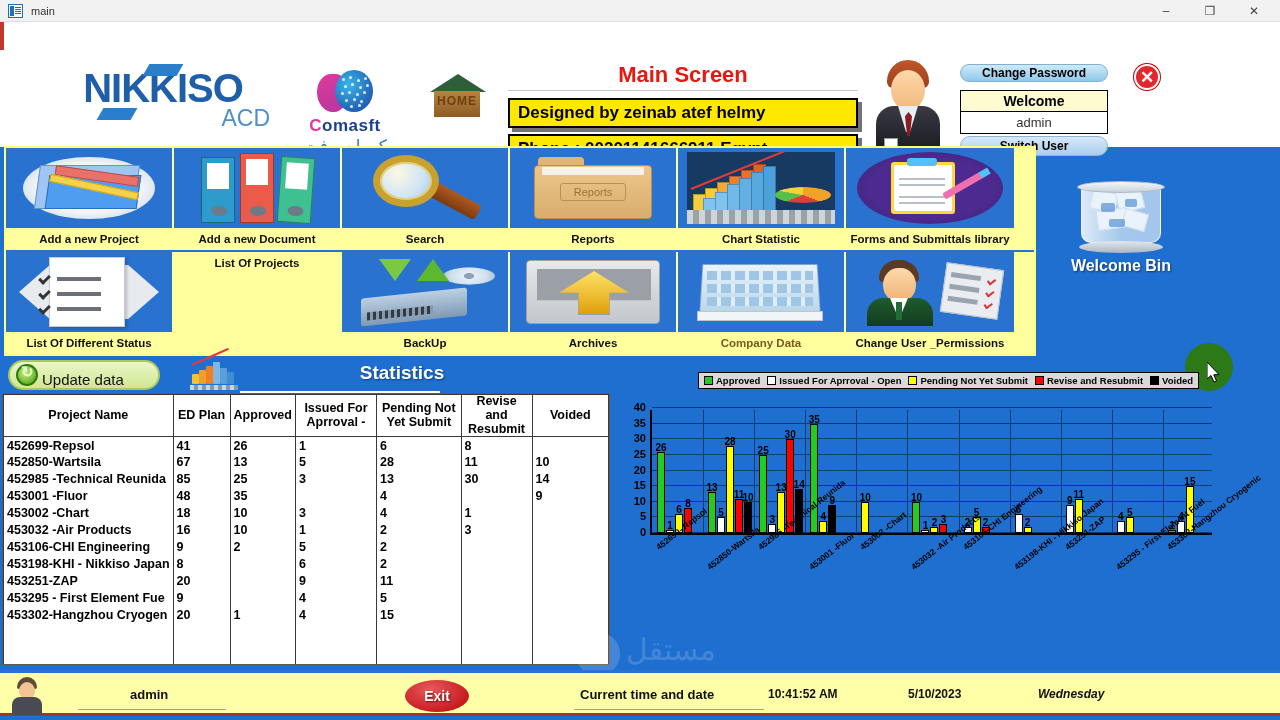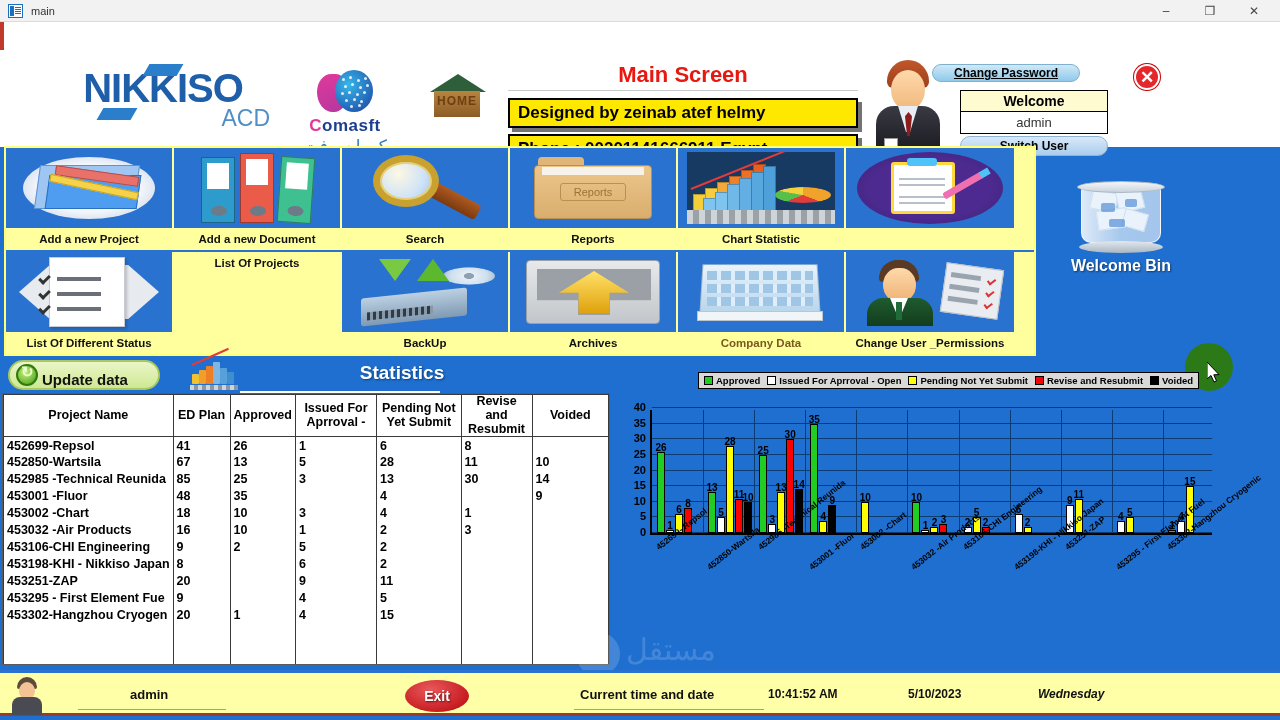--- a/index.html
+++ b/index.html
@@ -67,23 +67,23 @@
   .av-face{position:absolute;left:17px;top:10px;width:34px;height:40px;border-radius:17px/20px;
            background:linear-gradient(#ffd9ab,#f0b87c);}
   .av-body{position:absolute;left:2px;top:46px;width:64px;height:50px;
            background:linear-gradient(#3a3a44,#17171d);border-radius:18px 18px 2px 2px;}
   .av-shirt{position:absolute;left:24px;top:46px;width:20px;height:26px;background:#e8eef5;
             clip-path:polygon(0 0,100% 0,60% 100%,40% 100%);}
   .av-tie{position:absolute;left:31px;top:52px;width:7px;height:24px;background:#8b1d1d;
           clip-path:polygon(50% 0,100% 18%,70% 100%,30% 100%,0 18%);}
   .av-badge{position:absolute;left:10px;top:78px;width:14px;height:11px;background:#fff;border:1px solid #999;}
 
-  .btn-pass{position:absolute;left:932px;top:42px;width:148px;height:18px;border-radius:11px;
+  .btn-pass{position:absolute;left:960px;top:42px;width:148px;height:18px;border-radius:11px;
             background:linear-gradient(#cfeaf8,#8fc9ea);border:1px solid #7fb0cd;
-            font-size:12px;font-weight:bold;color:#000;display:flex;align-items:center;justify-content:center;text-decoration:underline;}
+            font-size:12px;font-weight:bold;color:#000;display:flex;align-items:center;justify-content:center;}
   .welcomebox{position:absolute;left:960px;top:68px;width:148px;height:22px;background:#fffbd0;
               border:1px solid #000;display:flex;align-items:center;justify-content:center;
               font-size:14px;font-weight:bold;color:#000;}
   .adminbox{position:absolute;left:960px;top:90px;width:148px;height:22px;background:#fff;
             border:1px solid #000;border-top:none;display:flex;align-items:center;justify-content:center;
             font-size:13px;color:#333;}
   .btn-switch{position:absolute;left:960px;top:114px;width:148px;height:20px;border-radius:10px;
               background:linear-gradient(#d8e9f8,#a9cdee);border:1px solid #8fb4d4;
               font-size:12px;font-weight:bold;color:#000;display:flex;align-items:center;justify-content:center;}
   .closered{position:absolute;left:1134px;top:42px;width:26px;height:26px;border-radius:50%;
@@ -240,21 +240,21 @@
 
   
   .toolbar{position:absolute;left:4px;top:358px;width:600px;height:36px;}
   .updbtn{position:absolute;left:4px;top:2px;width:152px;height:30px;border-radius:15px;
           background:linear-gradient(#eaf6c8,#cfe892);border:2px solid #a9c85f;
           display:flex;align-items:center;padding-left:6px;}
   .upd-ic{width:22px;height:22px;border-radius:50%;
           background:radial-gradient(circle at 40% 35%,#c9f07a,#3f9a13);border:2px solid #2f7a0e;
           position:relative;}
   .upd-ic::after{content:"\21bb";position:absolute;left:3px;top:-3px;color:#eaffd0;font-size:15px;font-weight:bold;}
-  .upd-txt{font-size:15px;font-weight:bold;color:#111;margin-left:4px;margin-top:8px;}
+  .upd-txt{font-size:15px;font-weight:normal;color:#111;margin-left:4px;margin-top:8px;}
   .statico{position:absolute;left:186px;top:2px;width:48px;height:32px;}
   .st-b{position:absolute;bottom:8px;width:7px;border-radius:1px;}
   .st-line{position:absolute;left:2px;bottom:26px;width:40px;height:2px;background:#e23b3b;
            transform:rotate(-24deg);transform-origin:left;}
   .st-floor{position:absolute;left:0;bottom:2px;width:48px;height:5px;
             background:repeating-linear-gradient(90deg,#cfd4d8 0 4px,#8e959b 4px 8px);}
   .stat-title{position:absolute;left:248px;top:4px;width:300px;text-align:center;
               font-size:19px;font-weight:bold;color:#fff;text-shadow:1px 1px 2px #0b3d78;}
   .stat-rule{position:absolute;left:236px;top:33px;width:200px;height:2px;background:#fff;}
 
@@ -482,20 +482,21 @@
           <div class="clipcard">
             <div class="cc-doc"></div>
               <div class="cc-clip"></div>
             <div class="cc-l" style="top:26px"></div>
               <div class="cc-l" style="top:32px"></div>
             <div class="cc-l" style="top:44px"></div>
               <div class="cc-l" style="top:50px"></div>
             <div class="cc-pen"></div>
           </div>
         </div>
+        <div class="clabel">Forms and Submittals library</div>
       </div>
     </div>
 
     <div class="rowgap"></div>
 
     <div class="grow">
 
       <div class="cell">
         <div class="thumb">
           <div class="checklist">

